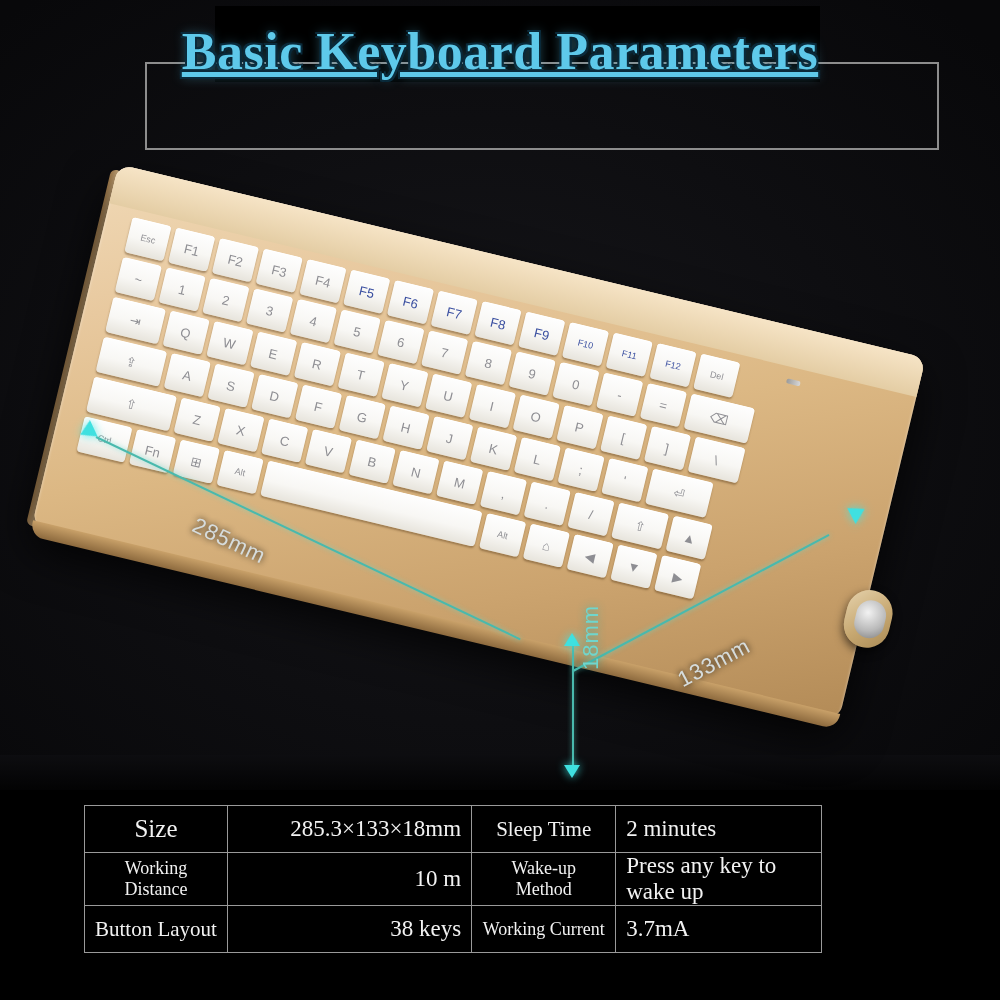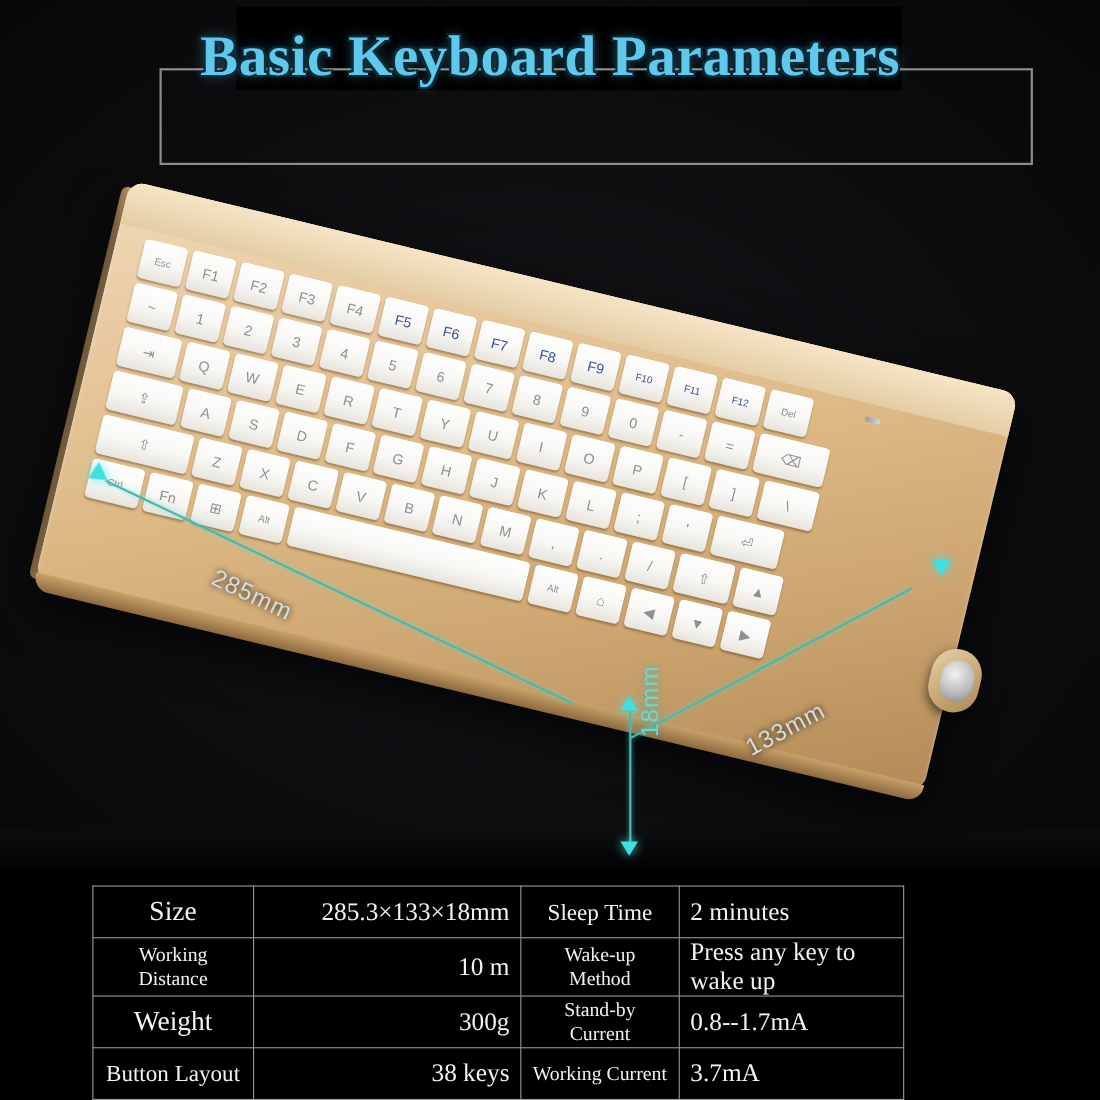--- a/index.html
+++ b/index.html
@@ -20,21 +20,21 @@
 
   
   .title-frame{position:absolute;left:145px;top:62px;width:790px;height:84px;
      border:2px solid #8d8d8d;}
   .page-title{position:absolute;left:0;top:22px;width:1000px;text-align:center;
      font-size:52px;font-weight:700;letter-spacing:.5px;
      color:#5ec9ea;
      text-shadow:
         -2px -2px 0 #0a2a3a, 2px -2px 0 #0a2a3a,
         -2px  2px 0 #0a2a3a, 2px  2px 0 #0a2a3a,
-         0 0 12px rgba(90,200,235,.45);}
+         0 0 12px rgba(90,200,235,.45); text-decoration: underline;}
 
   
   .photo{position:absolute;left:0;top:150px;width:1000px;height:640px;overflow:hidden;}
 
   .kb-wrap{position:absolute;left:70px;top:25px;width:870px;height:500px;
      transform:rotate(13.5deg);transform-origin:8% 40%;}
 
   
   .kb-body{position:absolute;left:0;top:0;width:830px;height:372px;border-radius:14px;
      background:linear-gradient(158deg,#f0d9b6 0%,#e8c99f 22%,#dcb884 48%,#cba36e 74%,#b38b57 100%);
@@ -224,26 +224,20 @@
         <td class="lab2 sz-md">Sleep Time</td>
         <td class="val2 sz-val">2 minutes</td>
       </tr>
       <tr>
         <td class="lab sz-sm">Working Distance</td>
         <td class="val sz-val">10 m</td>
         <td class="lab2 sz-sm">Wake-up Method</td>
         <td class="val2 sz-val">Press any key to wake up</td>
       </tr>
       <tr>
-        <td class="lab sz-lab">Weight</td>
-        <td class="val sz-val">300g</td>
-        <td class="lab2 sz-sm">Stand-by Current</td>
-        <td class="val2 sz-val">0.8--1.7mA</td>
-      </tr>
-      <tr>
         <td class="lab sz-md">Button Layout</td>
         <td class="val sz-val">38 keys</td>
         <td class="lab2 sz-sm">Working Current</td>
         <td class="val2 sz-val">3.7mA</td>
       </tr>
     </tbody>
   </table>
 
 </div>
 

